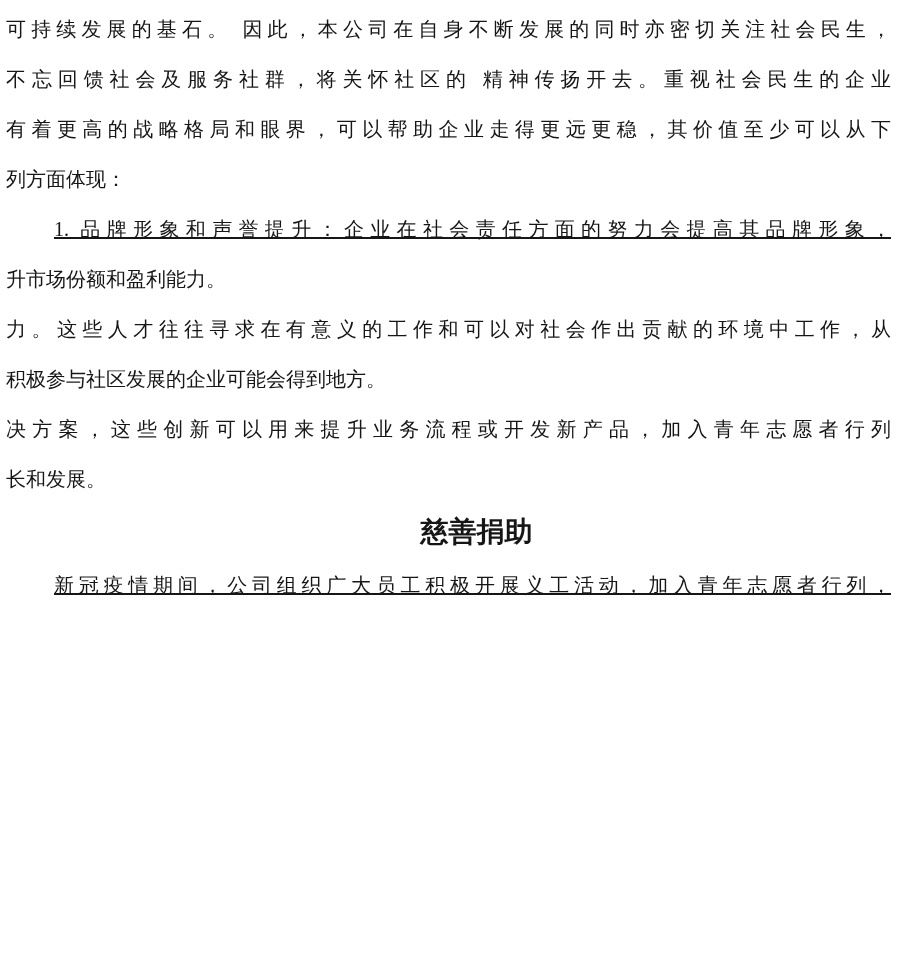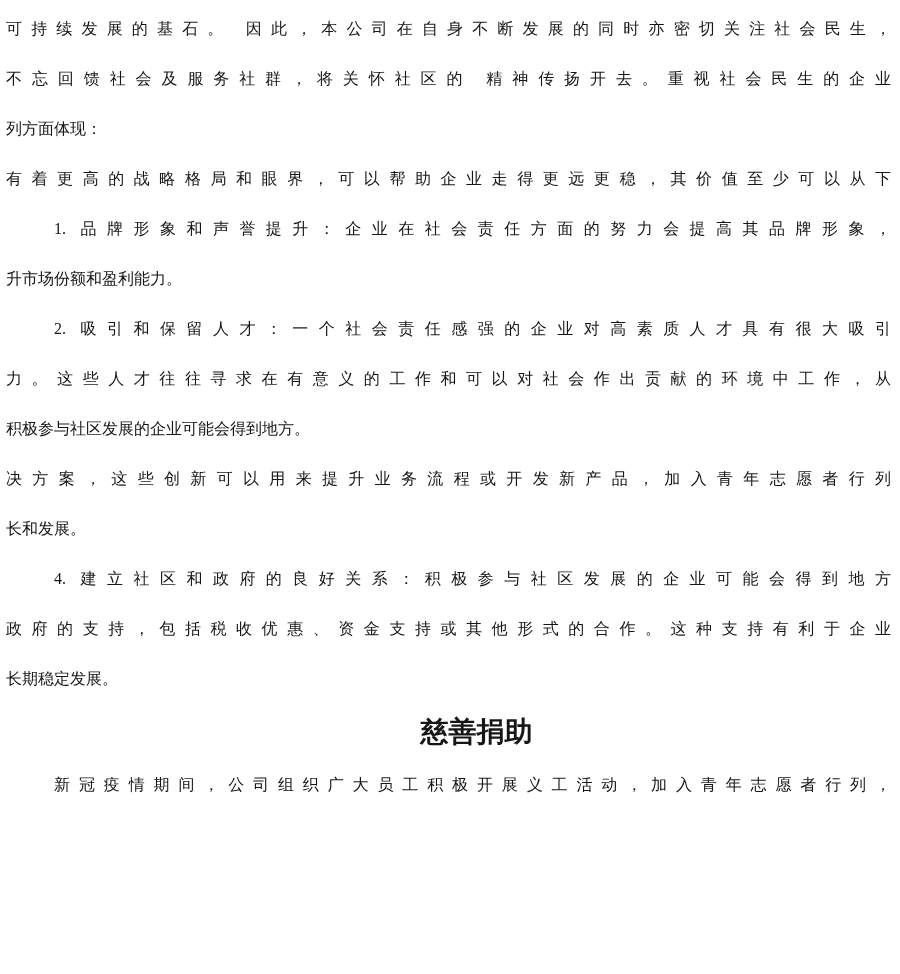--- a/index.html
+++ b/index.html
@@ -18,33 +18,34 @@
     font-family: "Liberation Serif", "DejaVu Serif", serif;
     color: #161616;
   }
   .para {
     margin: 0;
     padding: 0;
   }
   .line {
     height: 50px;
     line-height: 50px;
-    font-size: 16px;
+    font-size: 20px;
     text-align: justify;
     
     text-align-last: left;
     overflow: hidden;
     white-space: nowrap;
   }
   .line.full {
     text-align-last: justify;
     white-space: normal;
   }
   .line.indent {
     text-indent: 48px;
+    text-decoration: underline;
   }
   .heading {
     height: 56px;
     line-height: 56px;
     font-size: 28px;
     font-weight: 700;
     margin: 0;
     padding: 0;
     text-indent: 56px;
     text-align: center;
@@ -53,45 +54,39 @@
   }
 </style>
 </head>
 <body>
 
 <div class="page">
 
   <div class="para">
     <div class="line full">可持续发展的基石。 因此，本公司在自身不断发展的同时亦密切关注社会民生，</div>
     <div class="line full">不忘回馈社会及服务社群，将关怀社区的 精神传扬开去。重视社会民生的企业</div>
+    <div class="line full">有着更高的战略格局和眼界，可以帮助企业走得更远更稳，其价值至少可以从下</div>
     <div class="line">列方面体现：</div>
-    <div class="line full">有着更高的战略格局和眼界，可以帮助企业走得更远更稳，其价值至少可以从下</div>
   </div>
 
   <div class="para">
     <div class="line full indent">1. 品牌形象和声誉提升：企业在社会责任方面的努力会提高其品牌形象，</div>
     <div class="line">升市场份额和盈利能力。</div>
   </div>
 
   <div class="para">
-    <div class="line full indent">2. 吸引和保留人才：一个社会责任感强的企业对高素质人才具有很大吸引</div>
     <div class="line full">力。这些人才往往寻求在有意义的工作和可以对社会作出贡献的环境中工作，从</div>
     <div class="line">积极参与社区发展的企业可能会得到地方。</div>
   </div>
 
   <div class="para">
     <div class="line full">决方案，这些创新可以用来提升业务流程或开发新产品，加入青年志愿者行列</div>
     <div class="line">长和发展。</div>
   </div>
 
-  <div class="para">
-    <div class="line full indent">4. 建立社区和政府的良好关系：积极参与社区发展的企业可能会得到地方</div>
-    <div class="line full">政府的支持，包括税收优惠、资金支持或其他形式的合作。这种支持有利于企业</div>
-    <div class="line">长期稳定发展。</div>
-  </div>
 
   <h2 class="heading">慈善捐助</h2>
 
   <div class="para">
     <div class="line full indent">新冠疫情期间，公司组织广大员工积极开展义工活动，加入青年志愿者行列，</div>
   </div>
 
 </div>
 
 </body></html>

